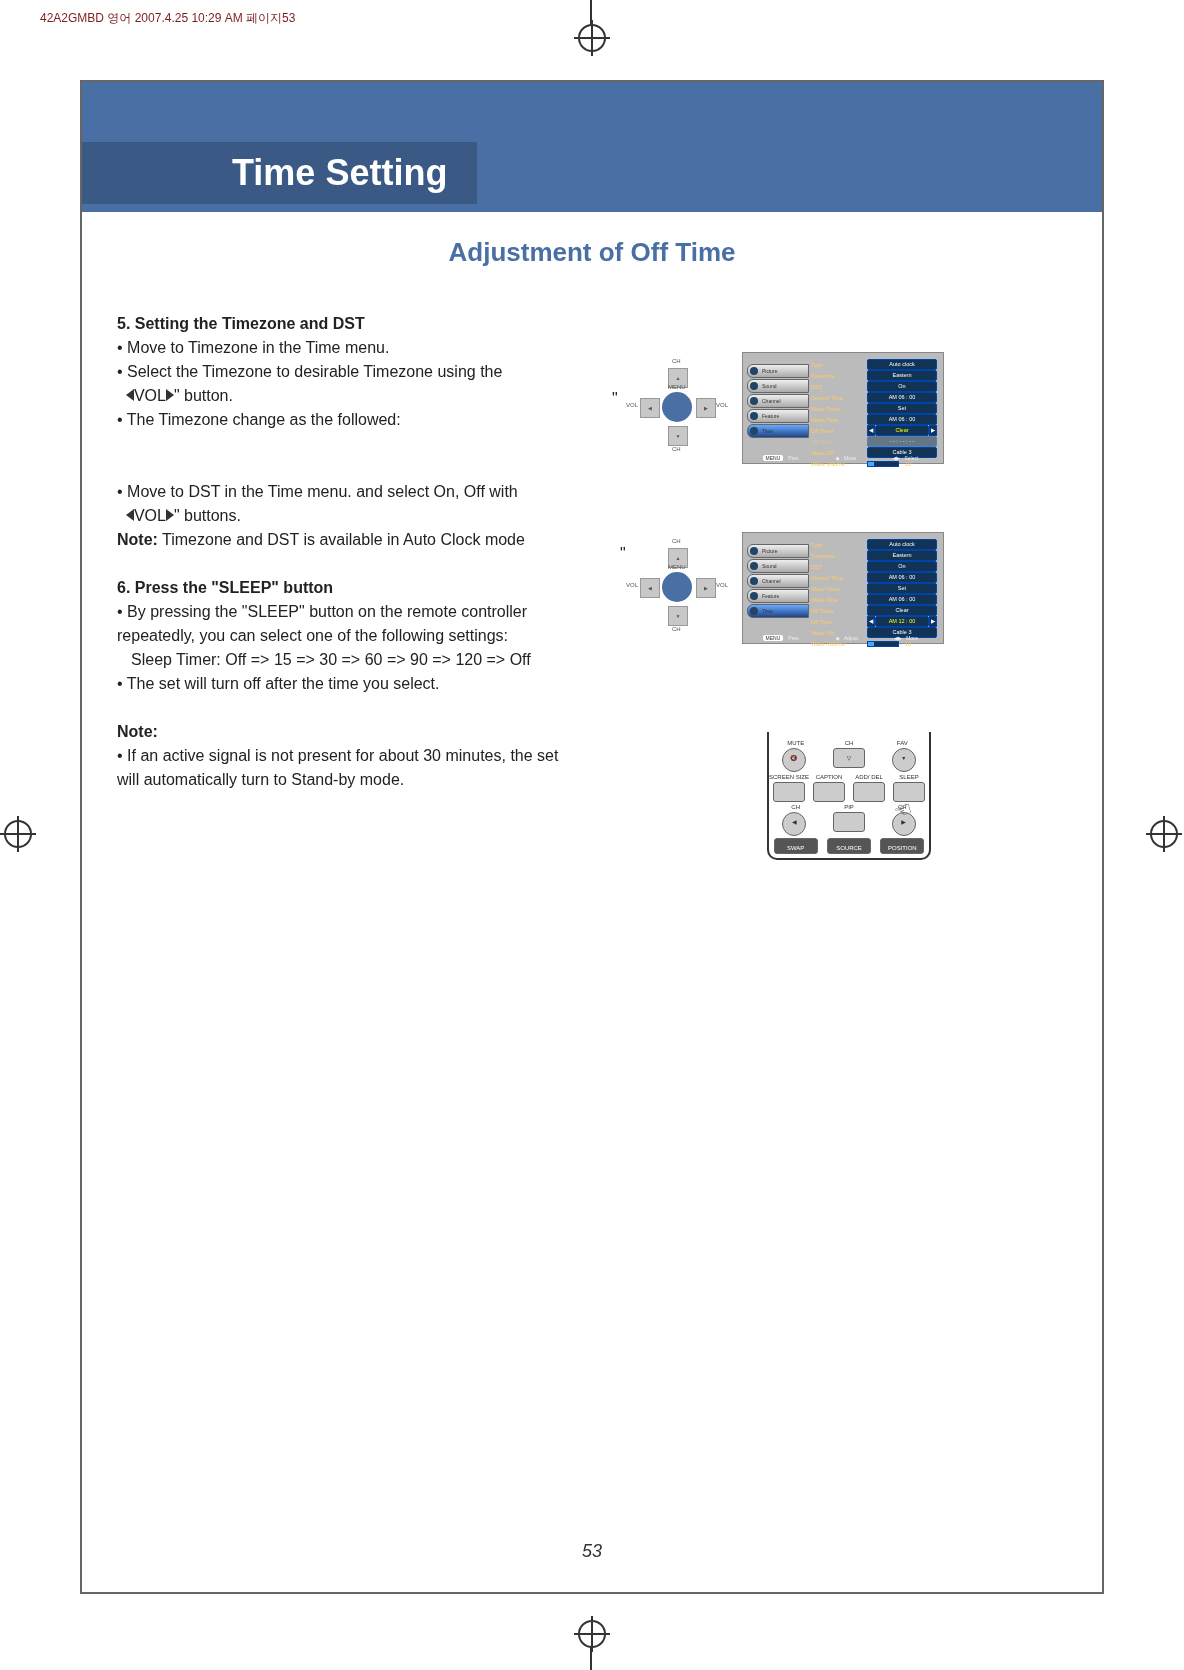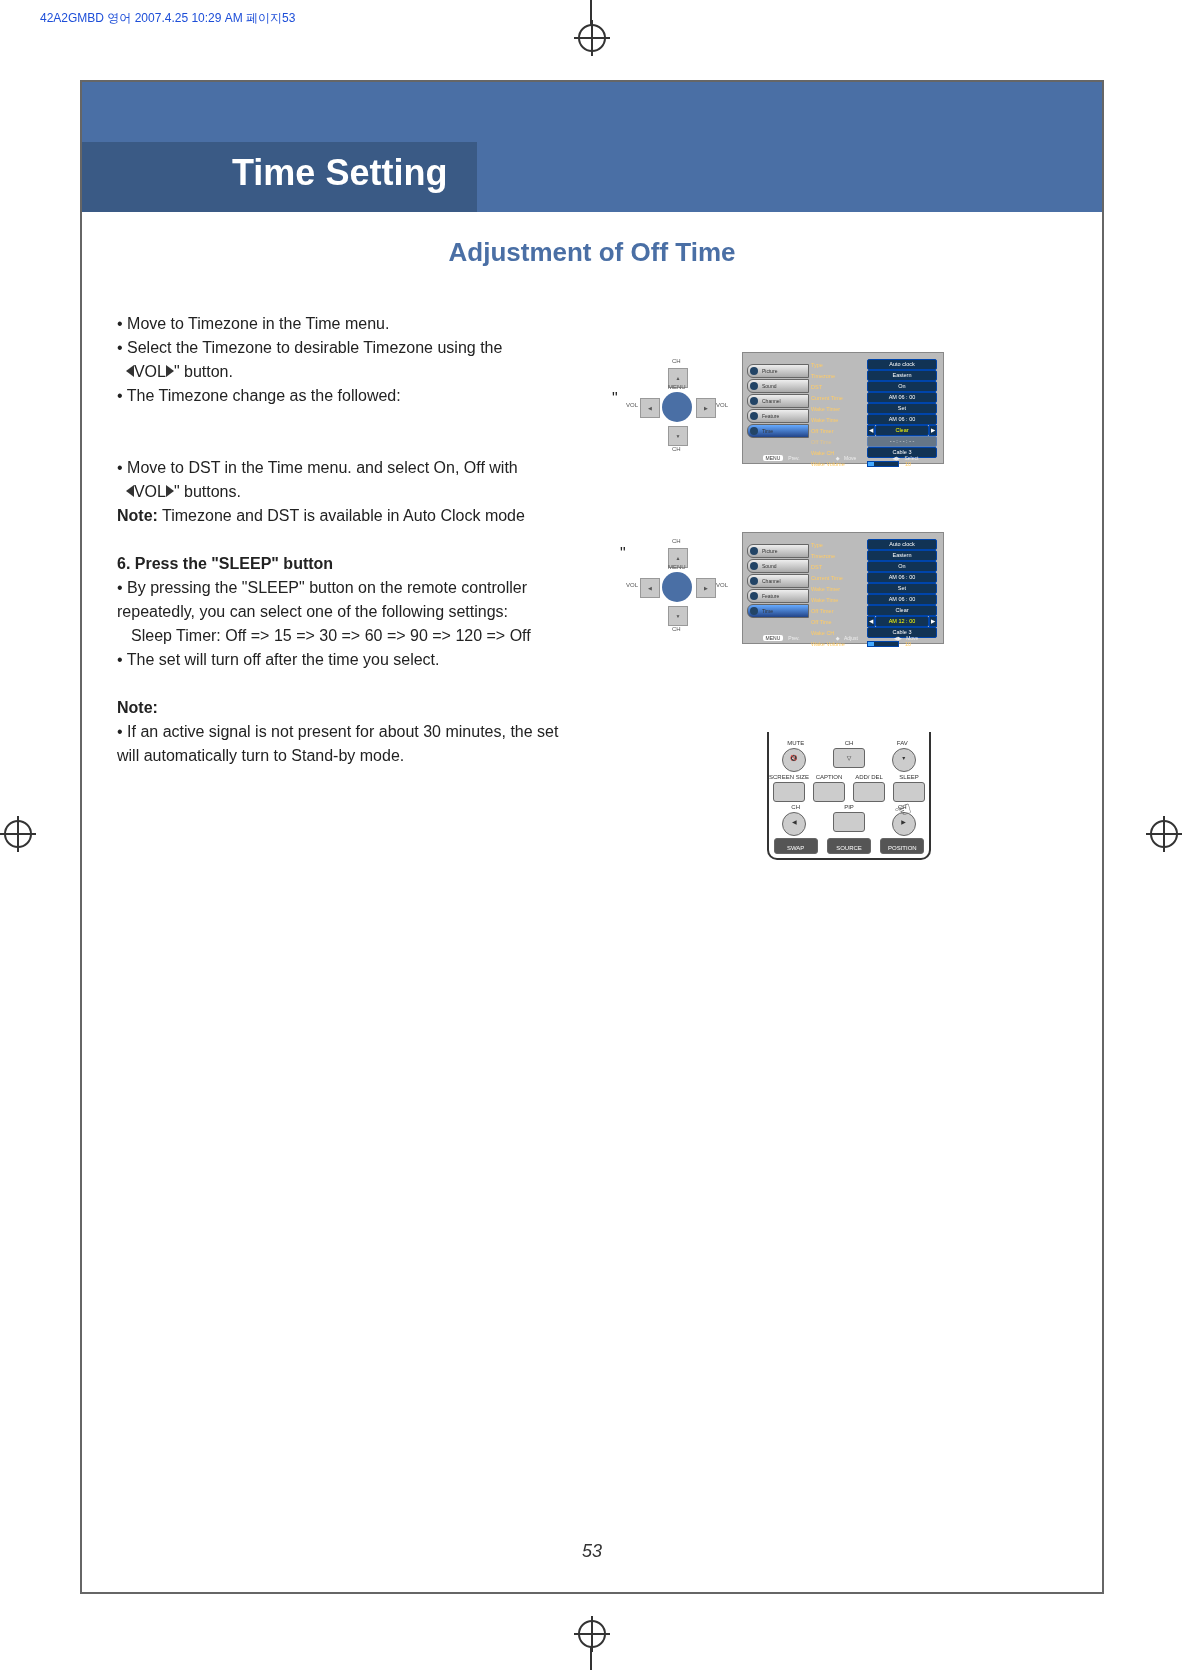--- a/index.html
+++ b/index.html
@@ -1,19 +1,19 @@
 <!DOCTYPE html>
 <html><head>
 <meta charset="utf-8">
 <style>
 body{margin:0;background:#fff;font-family:Arial,Helvetica,sans-serif;width:1184px;height:1670px;position:relative;color:#333}
-.header-strip{position:absolute;left:40px;top:10px;font-size:12px;color:#1d4ed8}
+.header-strip{position:absolute;left:40px;top:10px;font-size:12px;color:#7f1d1d}
 .frame{position:absolute;left:80px;top:80px;width:1020px;height:1510px;border:2px solid #666}
 .banner{position:absolute;left:0;top:0;width:1020px;height:130px;background:#4a6fa5}
-.banner-inner{position:absolute;left:0;top:60px;background:#3a5a85;color:#fff;font-size:36px;font-weight:bold;padding:10px 30px 18px 150px}
+.banner-inner{position:absolute;left:0;top:60px;background:#3a5a85;color:#fff;font-size:36px;font-weight:bold;padding:10px 30px 10px 150px}
 .section{position:absolute;left:150px;top:155px;width:720px;color:#4a6fa5;font-weight:bold;font-size:26px;text-align:center}
 .content{position:absolute;left:35px;top:230px;width:460px;font-size:16px;line-height:1.5;color:#222}
 .content b{font-weight:bold}
 .osd{position:absolute;width:200px;height:110px;background:#bbb;border:1px solid #888;font-size:6px}
 .osd1{left:660px;top:270px}
 .osd2{left:660px;top:450px}
 .dpad{position:absolute;width:90px;height:90px}
 .dpad1{left:550px;top:280px}
 .dpad2{left:550px;top:460px}
 .dpad .c{position:absolute;left:30px;top:30px;width:30px;height:30px;border-radius:50%;background:#4a6fa5}
@@ -78,20 +78,21 @@
     <div class="reg-c" style="left:0;top:0"></div>
   </div>
 
 <div class="frame">
   <div class="banner">
     <div class="banner-inner">Time Setting</div>
   </div>
   <div class="section">Adjustment of Off Time</div>
 
   <div class="content">
+    <div><b>5. Setting the Timezone and DST</b></div>
     <div>• Move to Timezone in the Time menu.</div>
     <div>
       <span>• Select the Timezone to desirable Timezone using the</span><br>
       &nbsp;&nbsp;<span class="tri l"></span><span>VOL</span><span class="tri r"></span><span>" button.</span>
     </div>
     <div>• The Timezone change as the followed:</div>
 
     <br><br>
     <div>
       <span>• Move to DST in the Time menu. and select On, Off with</span><br>

